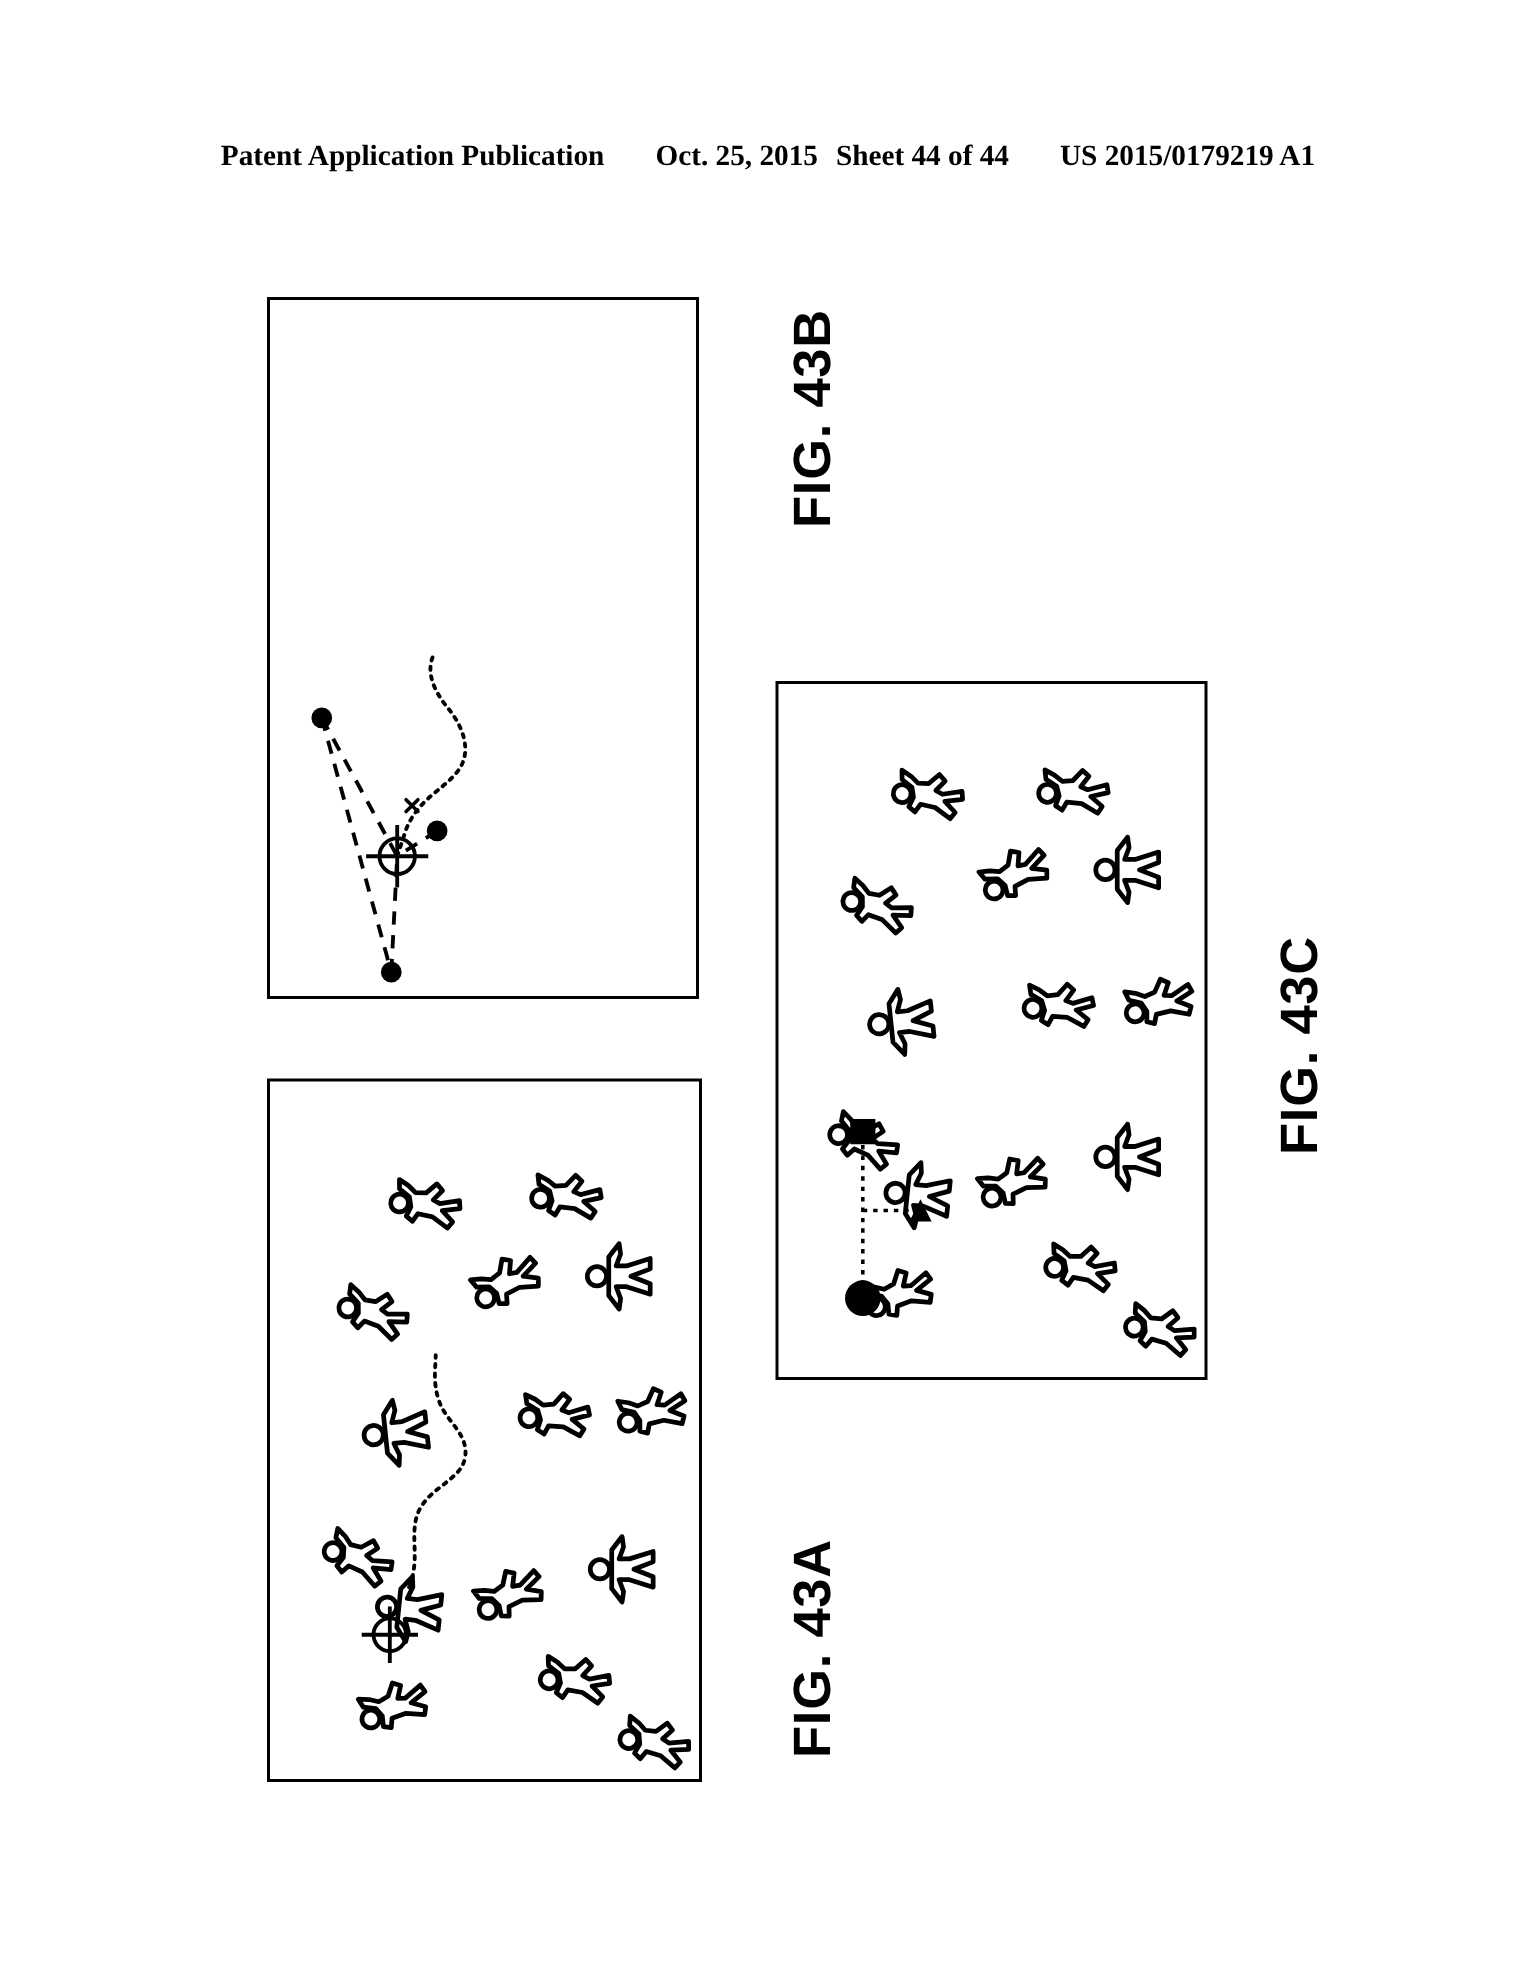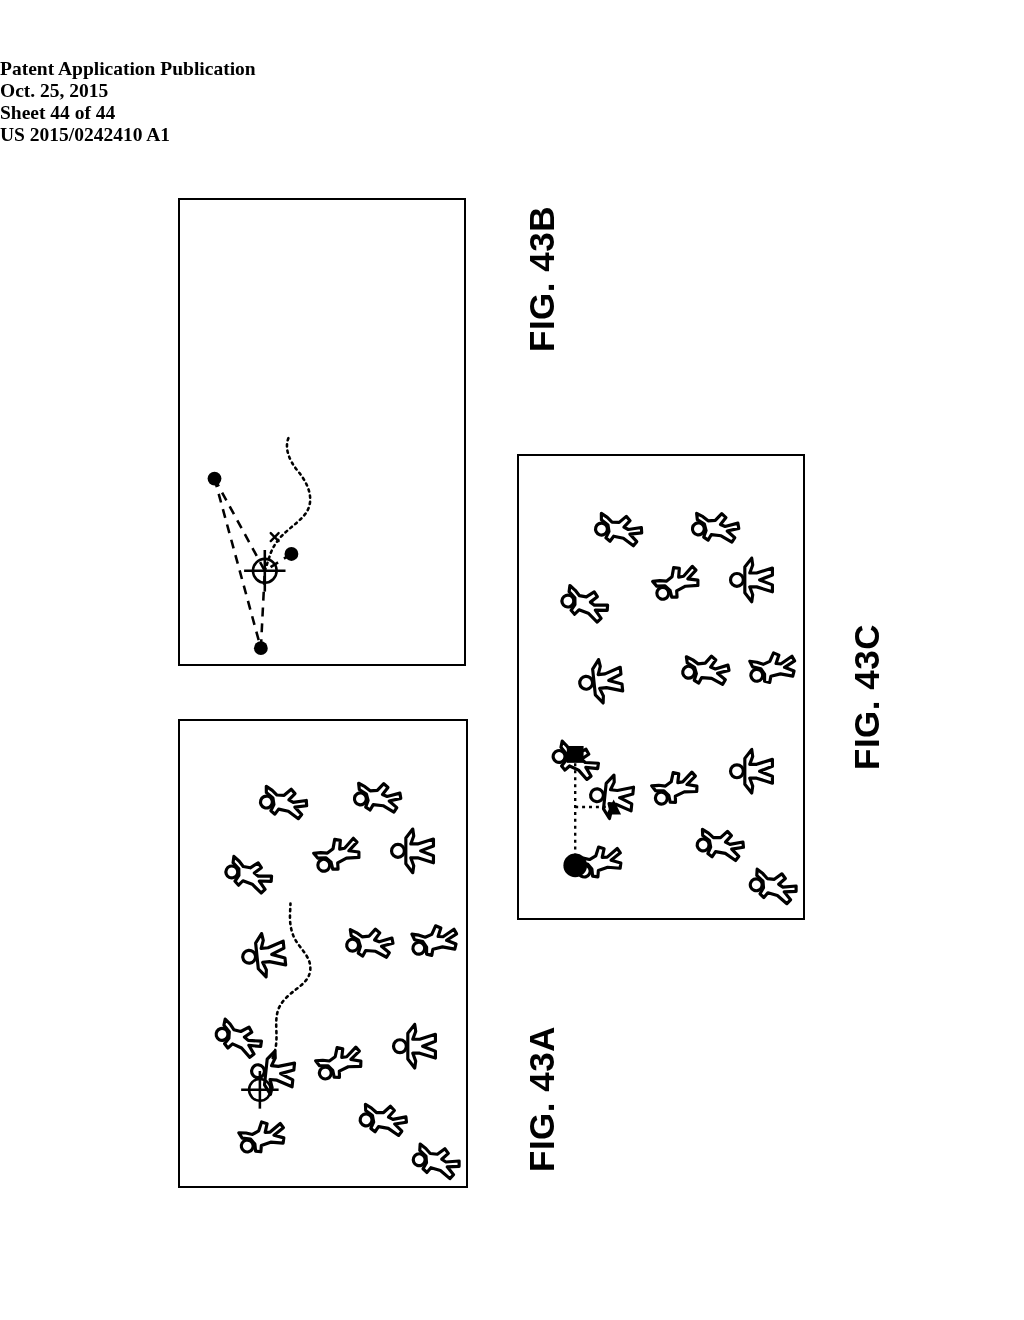--- a/index.html
+++ b/index.html
@@ -18,22 +18,22 @@
   }
 
   
   #page-header {
     position: absolute;
     left: 0;
     top: 88px;
     width: 1024px;
     height: 28px;
     display: flex;
-    flex-direction: column;
-    align-items: flex-start;
+    flex-direction: row;
+    align-items: flex-end;
     justify-content: center;
     font-family: "Liberation Serif", serif;
     font-weight: bold;
     font-size: 19.5px;
     letter-spacing: 0px;
     white-space: nowrap;
   }
   #page-header .hdr-seg { display: inline-block; }
   #page-header .gap-lg { display: inline-block; width: 34px; }
   #page-header .gap-sm { display: inline-block; width: 12px; }
@@ -122,21 +122,21 @@
 </head>
 <body>
 
 <div id="page-header">
   <span class="hdr-seg">Patent Application Publication</span>
   <span class="gap-lg"></span>
   <span class="hdr-seg">Oct. 25, 2015</span>
   <span class="gap-sm"></span>
   <span class="hdr-seg">Sheet 44 of 44</span>
   <span class="gap-lg"></span>
-  <span class="hdr-seg">US 2015/0242410 A1</span>
+  <span class="hdr-seg">US 2015/0179219 A1</span>
 </div>
 
 <div id="fig-43b-panel" class="fig-panel">
   <svg class="fig-svg" viewBox="0 0 288 468" preserveAspectRatio="none">
     <g id="g43b-trail">
         <path d="M 86 374 L 92 356 C 100 336 116 330 126 318 C 138 304 130 286 120 274 C 110 262 106 250 110 240" class="trail-path"></path>
       </g>
     <g id="g43b-links">
         <line x1="35" y1="281" x2="86" y2="374" class="link-line"></line>
         <line x1="113" y1="357" x2="86" y2="374" class="link-line"></line>

